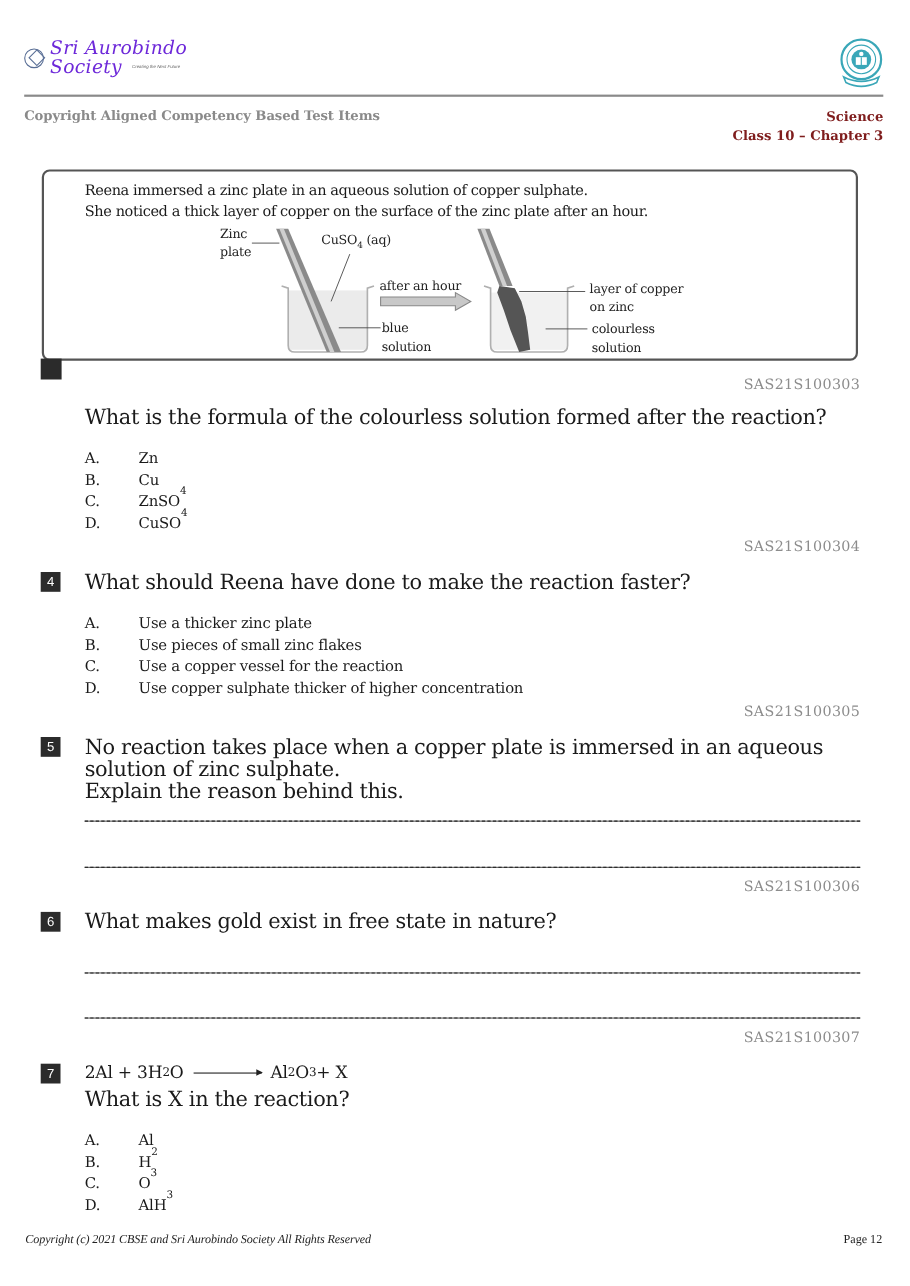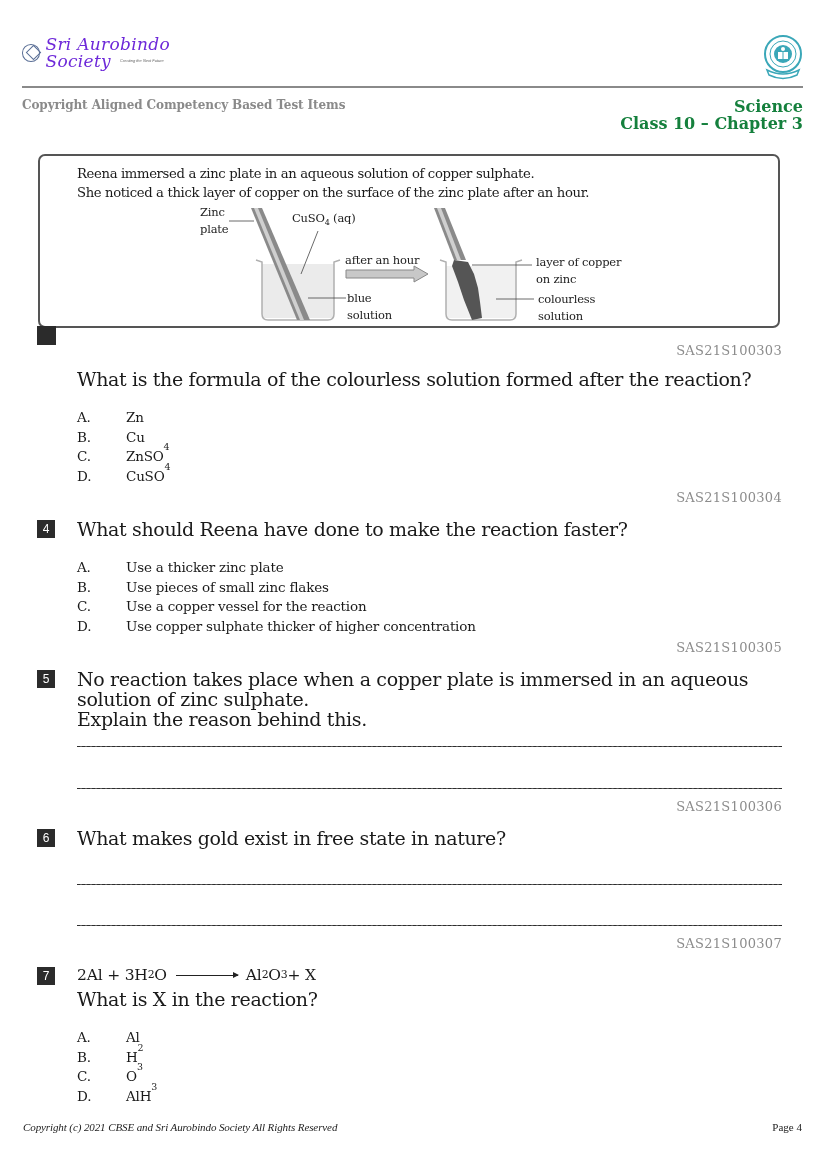--- a/index.html
+++ b/index.html
@@ -9,21 +9,21 @@
 
   
   .logo-left { left: 22px; top: 38px; width: 170px; height: 30px; display: flex; align-items: center; }
   .logo-emblem { width: 22px; height: 16px; border: 1.5px solid #5a6f96; border-radius: 50%; position: relative; margin-right: 5px; }
   .logo-emblem::before { content: ""; position: absolute; left: 5px; top: 2px; width: 9px; height: 9px; border: 1px solid #5a6f96; transform: rotate(45deg); }
   .logo-text { font-family: "DejaVu Serif", serif; font-style: italic; font-size: 17px; color: #6d28d9; letter-spacing: 0.3px; line-height: 1; }
   .logo-tag { position: absolute; left: 98px; top: 20px; font-size: 4px; font-style: italic; color: #666; font-family: "Liberation Sans", sans-serif; }
   .logo-right { left: 763px; top: 34px; width: 40px; height: 48px; }
   .header-rule { left: 22px; top: 86px; width: 781px; height: 2px; background: #8a8a8a; }
   .hdr-left { left: 22px; top: 98px; font-size: 12px; font-weight: bold; color: #8a8a8a; font-family: "DejaVu Serif", serif; letter-spacing: -0.1px; }
-  .hdr-right { right: 24px; top: 98px; text-align: right; font-size: 16px; font-weight: bold; color: #15803d; line-height: 17px; }
+  .hdr-right { right: 24px; top: 98px; text-align: right; font-size: 12px; font-weight: bold; color: #7f1d1d; line-height: 17px; }
 
   
   .stim-box { left: 38px; top: 154px; width: 742px; height: 174px; border: 2px solid #555; border-radius: 7px; box-sizing: border-box; }
   .stim-text { left: 77px; top: 164px; font-size: 13.2px; line-height: 19px; letter-spacing: -0.35px; }
   .q-marker-empty { left: 37px; top: 326px; width: 19px; height: 19px; background: #2b2b2b; }
 
   
   .diagram { left: 196px; top: 204px; width: 440px; height: 122px; }
   .dlabel { position: absolute; font-size: 11.5px; line-height: 17px; color: #222; letter-spacing: -0.2px; }
 
@@ -222,13 +222,13 @@
       <sub>3</sub>
     </div>
   <div class="opt-row">
       <span class="opt-letter">D.</span>
       <span>AlH</span>
       <sub>3</sub>
     </div>
 </div>
 
 <div class="abs footer-left">Copyright (c) 2021 CBSE and Sri Aurobindo Society All Rights Reserved</div>
-<div class="abs footer-right">Page 4</div>
+<div class="abs footer-right">Page 12</div>
 
 </body></html>

